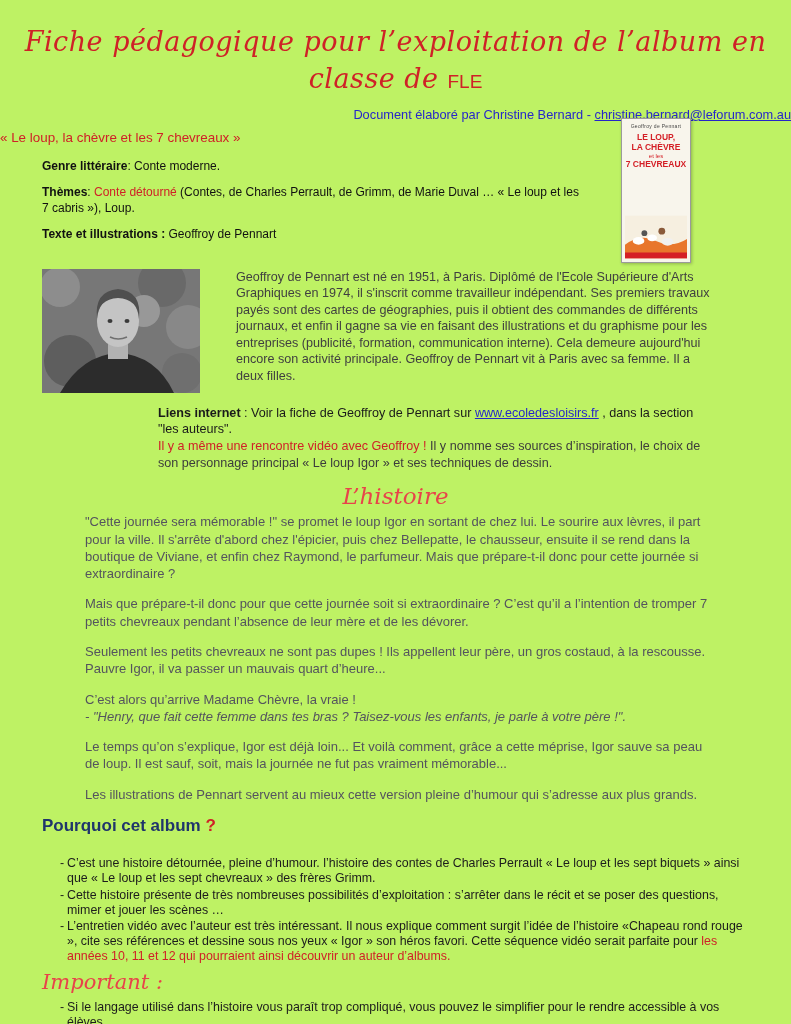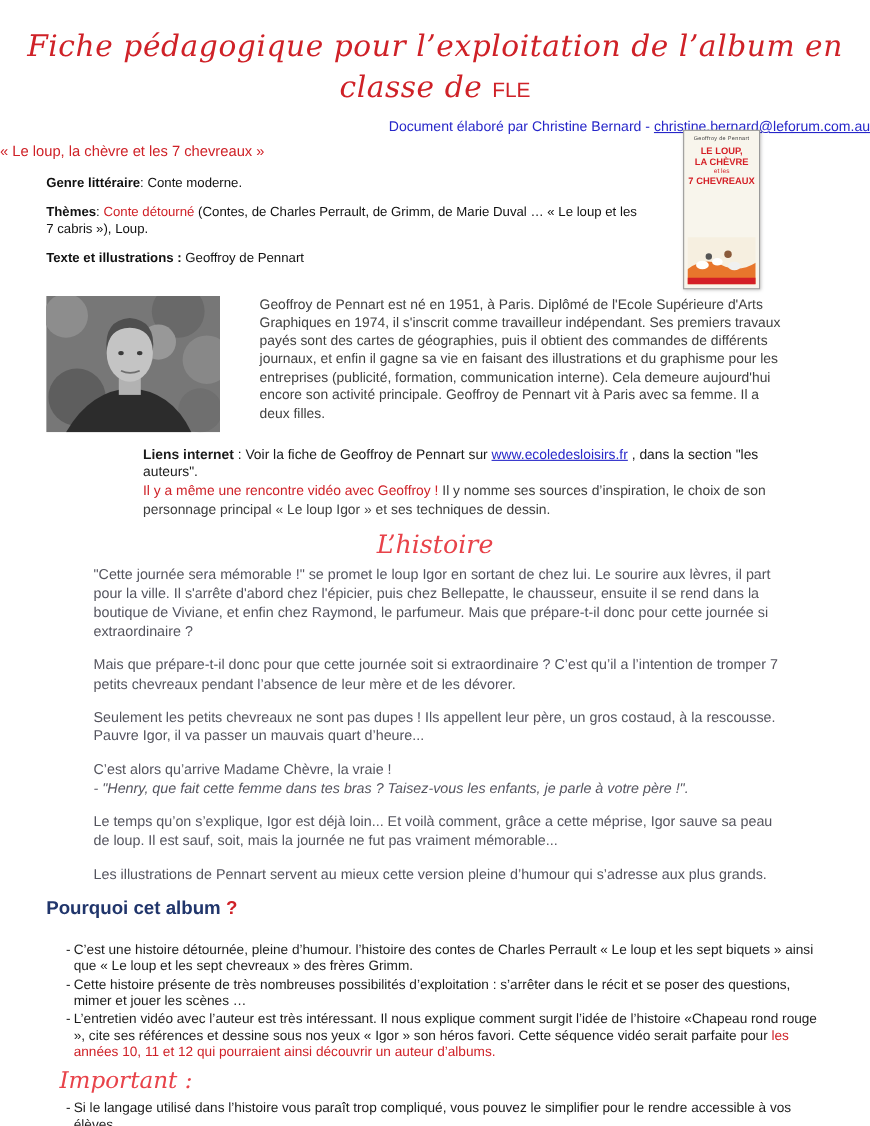--- a/index.html
+++ b/index.html
@@ -1,21 +1,21 @@
 <!DOCTYPE html>
 <html lang="fr"><head>
 <meta charset="utf-8">
 <style>
   * { margin:0; padding:0; box-sizing:border-box; }
   html,body { background:#9a9a9a; }
   .page {
     position:relative;
     width:791px; height:1024px;
     margin:0 auto;
-    background:#ffffff;
+    background:#bef264;
     overflow:hidden;
     font-family:"Liberation Sans", sans-serif;
     color:#111111;
     padding-top:22px;
   }
   .script { font-family:"DejaVu Serif", serif; font-style:italic; }
   .red   { color:#cf2127; }
   .navy  { color:#20356b; }
   .bold  { font-weight:bold; }
   .italic{ font-style:italic; }
@@ -32,37 +32,37 @@
   .content { padding:0 42px; }
 
   .meta { font-size:12px; line-height:1.33; margin-bottom:10px; }
   .meta.themes { max-width:545px; }
 
   .author-row { display:flex; gap:36px; margin-top:26px; padding-right:38px; }
   .photo { flex:0 0 158px; width:158px; height:124px; }
   .photo svg { display:block; width:158px; height:124px; }
   .bio { flex:1; font-size:12.6px; line-height:1.31; color:#404040; }
 
-  .liens { margin-left:88px; padding-right:38px; margin-top:12px; font-size:12.6px; line-height:1.32; color:#1a1a1a; }
+  .liens { margin-left:116px; padding-right:38px; margin-top:12px; font-size:12.6px; line-height:1.32; color:#1a1a1a; }
   .liens a { color:#2626c9; text-decoration:underline; cursor:pointer; }
   .liens .tail { color:#3c3c3c; }
 
   .story-heading { text-align:center; font-size:23px; color:#e8434a; font-weight:normal; margin:12px 0 4px; }
 
   .story { margin-left:43px; margin-right:38px; font-size:13px; line-height:1.33; color:#54545e; }
   .story p { margin-bottom:13px; }
 
   .why-heading { font-size:17px; margin-top:8px; margin-bottom:20px; }
 
   .list { font-size:12.4px; line-height:1.2; color:#1c1c1c; }
   .dash-item { display:flex; margin-bottom:2px; }
   .dash-item .dash { flex:0 0 25px; padding-left:18px; }
   .dash-item .item-text { flex:1; }
 
-  .important-heading { font-size:21px; color:#e8434a; font-weight:normal; line-height:1.1; margin:7px 12px 6px; }
+  .important-heading { font-size:21px; color:#e8434a; font-weight:normal; line-height:1.1; margin:7px 0 6px; }
   .final-item { margin-top:2px; }
 
   
   .book-cover {
     position:absolute; left:621px; top:118px;
     width:70px; height:145px;
     background:#f8f5ec;
     border:1px solid #9a9a9a;
     box-shadow:1px 1px 3px rgba(0,0,0,0.25);
     text-align:center;

